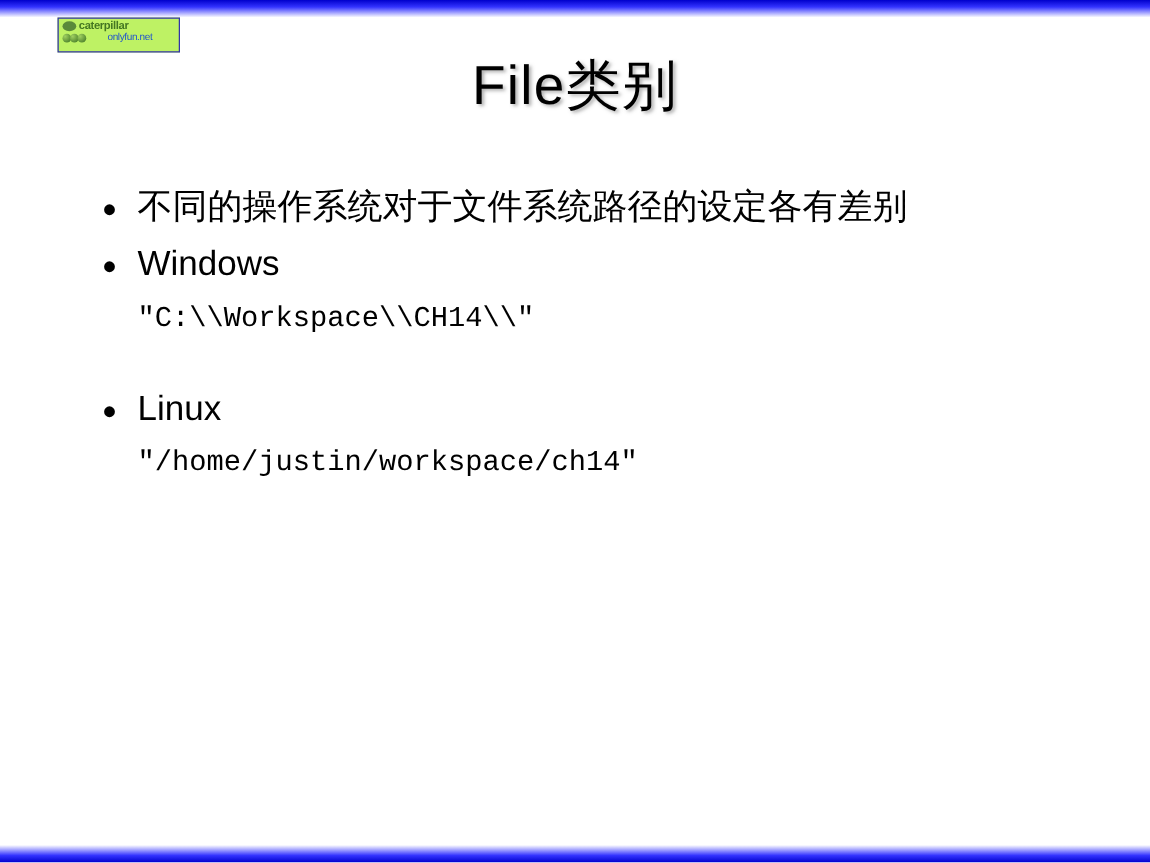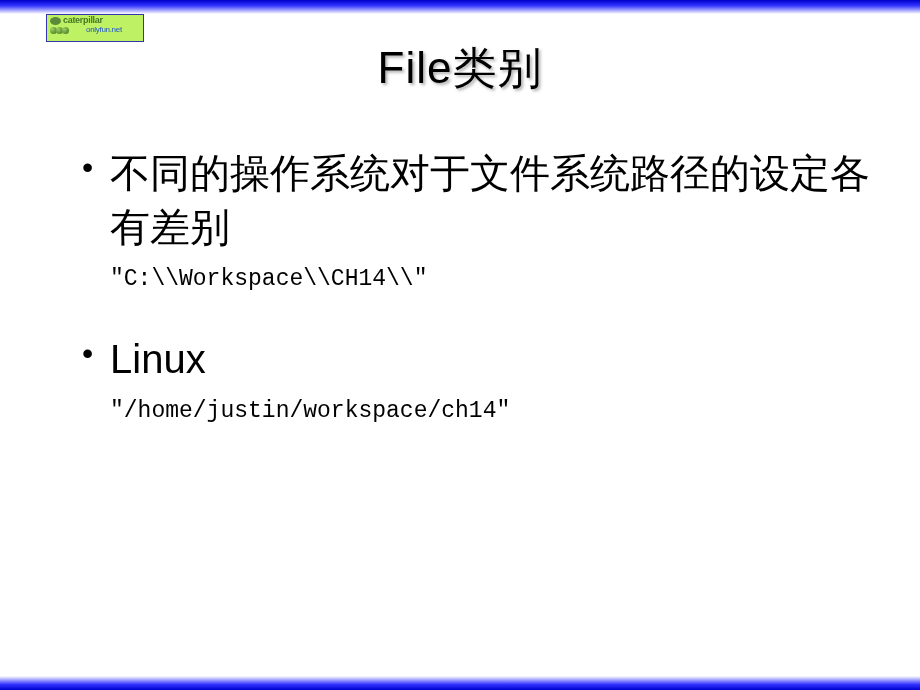--- a/index.html
+++ b/index.html
@@ -80,21 +80,21 @@
       font-weight: normal;
       margin-top: 25px;
       color: #000;
       text-shadow: 2px 2px 3px rgba(100,100,100,0.5);
       letter-spacing: 1px;
     }
     .content {
       padding: 48px 50px 0 82px;
     }
     .bullet-item {
-      font-size: 40px;
+      font-size: 28px;
       color: #000;
       margin-bottom: 8px;
       position: relative;
       padding-left: 28px;
       line-height: 1.35;
     }
     .bullet-item::before {
       content: "•";
       position: absolute;
       left: 0;
@@ -137,19 +137,20 @@
     </div>
     <span class="logo-sub">onlyfun.net</span>
   </div>
 </div>
 
 <h1 class="slide-title">File类别</h1>
 
 <div class="content">
   <div class="bullet-item">不同的操作系统对于文件系统路径的设定各有差别</div>
 
+  <div class="bullet-item">Windows</div>
   <div class="code-line">"C:\\Workspace\\CH14\\"</div>
 
   <div class="bullet-item">Linux</div>
   <div class="code-line">"/home/justin/workspace/ch14"</div>
 </div>
 
 <div class="bottom-bar"></div>
 
 </body></html>

